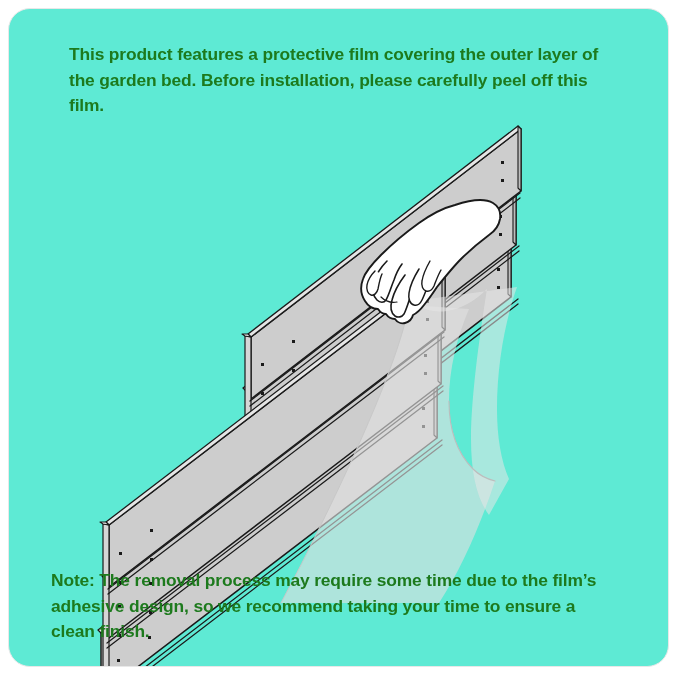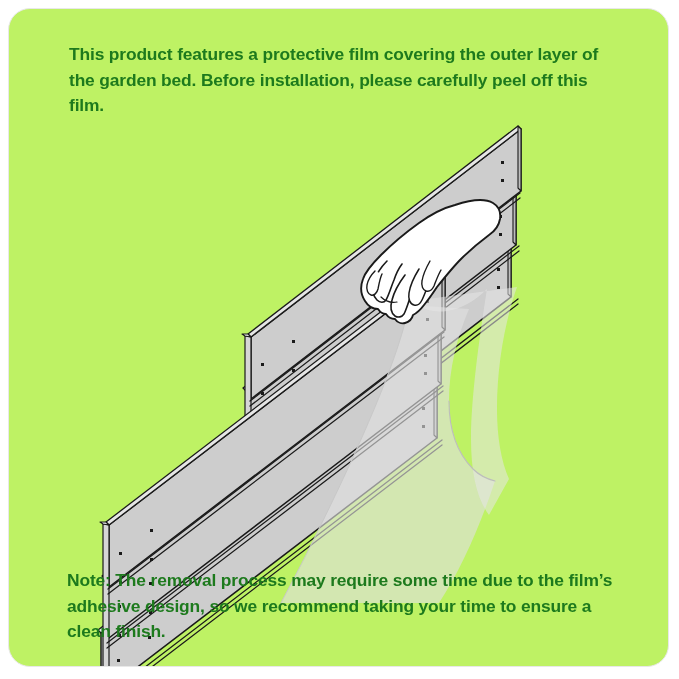--- a/index.html
+++ b/index.html
@@ -16,21 +16,21 @@
     -webkit-font-smoothing: antialiased;
   }
 
   #instruction-card {
     position: absolute;
     left: 8px;
     top: 8px;
     width: 661px;
     height: 659px;
     box-sizing: border-box;
-    background: #bef264;
+    background: #5eead4;
     border: 1px solid #e8e8e8;
     border-radius: 22px;
     overflow: hidden;
   }
 
   .note-text {
     position: absolute;
     color: #1d7a1d;
     font-weight: bold;
     font-family: "Liberation Sans", sans-serif;
@@ -40,21 +40,21 @@
 
   #top-instruction {
     left: 60px;
     top: 33px;
     width: 545px;
     font-size: 17.4px;
     line-height: 25.5px;
   }
 
   #bottom-note {
-    left: 58px;
+    left: 42px;
     top: 559px;
     width: 570px;
     font-size: 17.4px;
     line-height: 25.5px;
   }
 
   #illustration-wrap {
     position: absolute;
     left: 0;
     top: 0;

